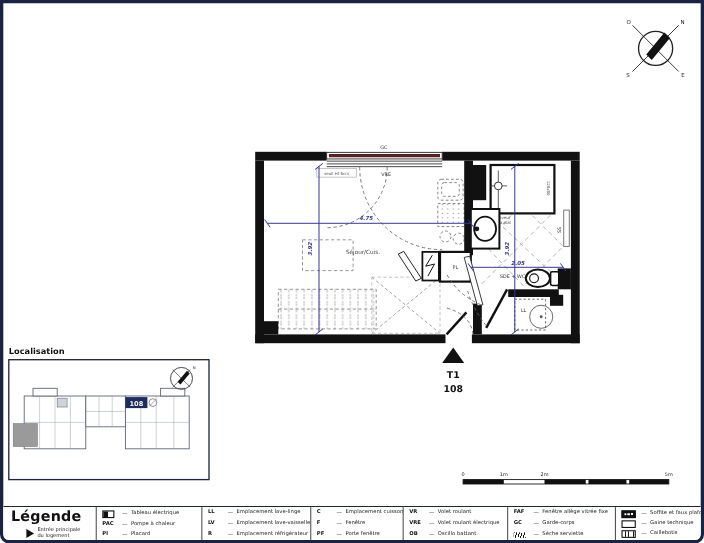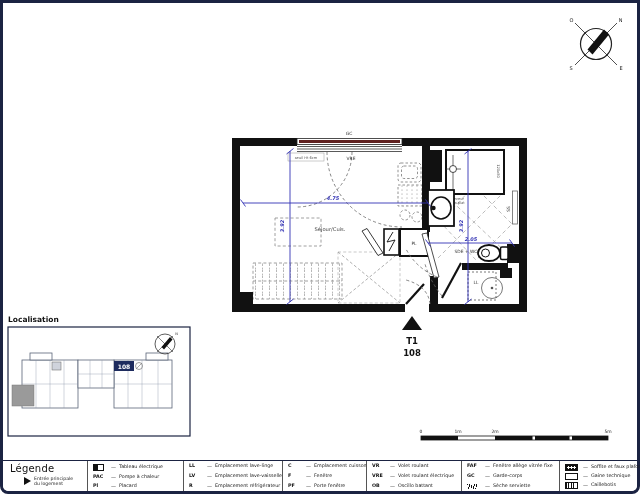--- a/index.html
+++ b/index.html
@@ -4,21 +4,21 @@
 <style>
   html,body{margin:0;padding:0;width:640px;height:494px;overflow:hidden;background:#fff;
     font-family:"DejaVu Sans","Liberation Sans",sans-serif;}
   .page-frame{position:absolute;inset:0;border:3px solid #1b2342;border-radius:0 0 8px 8px;
     box-sizing:border-box;background:#fff;}
   svg.plan{position:absolute;left:0;top:0;width:640px;height:494px;}
   
   .legend-band{position:absolute;left:3px;right:3px;bottom:3px;height:30px;background:#fff;
     border-top:1.5px solid #1b2342;display:flex;align-items:stretch;z-index:3;border-radius:0 0 6px 6px;}
   .leg-title-block{width:84px;flex:0 0 84px;padding:2px 0 0 7px;box-sizing:border-box;}
-  .leg-title{font-size:10px;font-weight:normal;color:#111;letter-spacing:.2px;}
+  .leg-title{font-size:13px;font-weight:bold;color:#111;letter-spacing:.2px;}
   .leg-entrance{display:flex;align-items:center;gap:3px;margin-top:2px;margin-left:14px;}
   .entrance-triangle{width:0;height:0;border-top:4px solid transparent;border-bottom:4px solid transparent;
     border-left:7px solid #111;}
   .leg-entrance-text{font-size:4.6px;line-height:1.15;color:#222;}
   #legend-columns{display:flex;flex:1 1 auto;}
   .leg-col{border-left:1px solid #555;padding:2.5px 2px 2px 5px;box-sizing:border-box;
     display:flex;flex-direction:column;justify-content:space-between;}
   .leg-col:nth-child(1){width:96px;}
   .leg-col:nth-child(2){width:99px;}
   .leg-col:nth-child(3){width:84px;}

